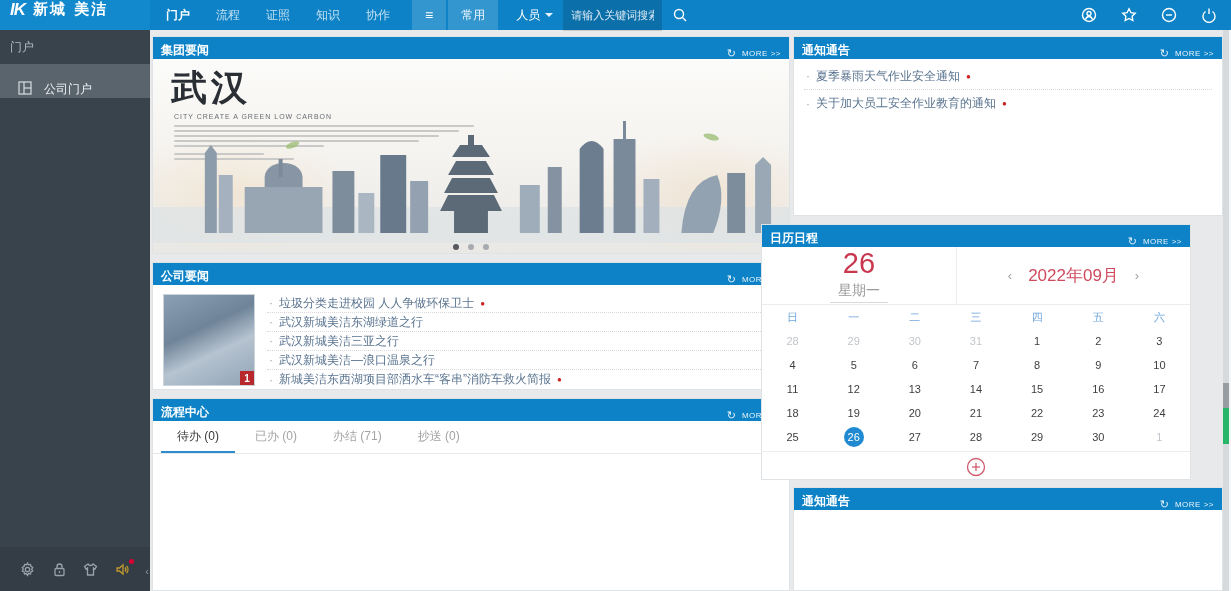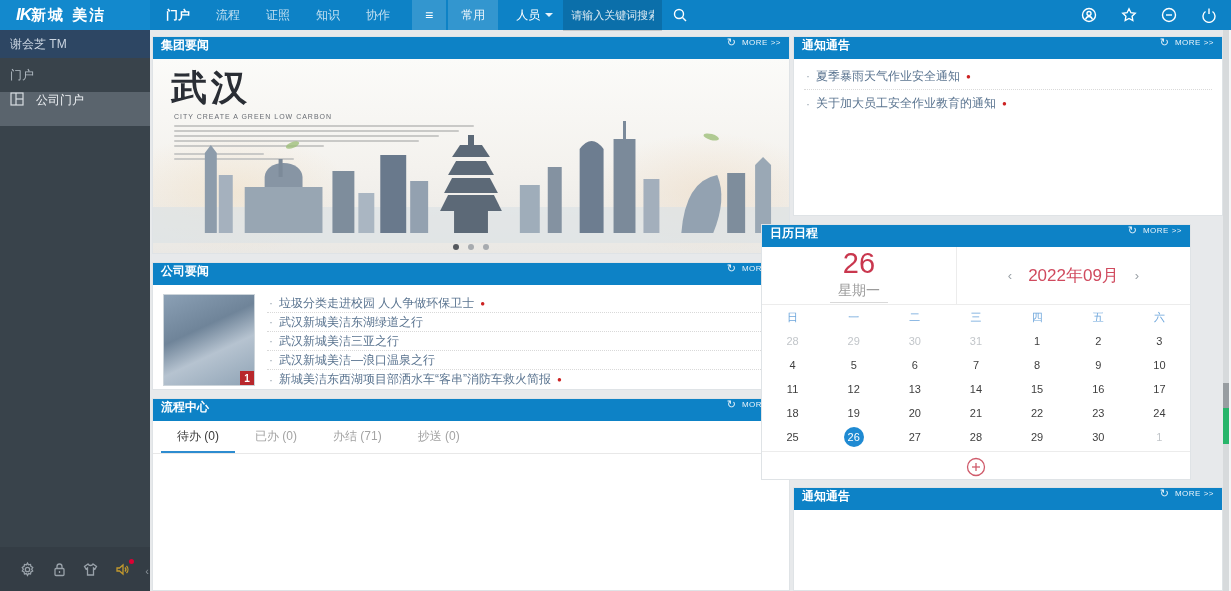--- a/index.html
+++ b/index.html
@@ -2,22 +2,22 @@
 <html><head>
 <meta charset="utf-8">
 <style>
   html,body{margin:0;padding:0;width:1231px;height:591px;overflow:hidden;
     font-family:"Liberation Sans",sans-serif;background:#e7e9eb;position:relative}
   *{box-sizing:border-box}
 
   
   .topbar{position:absolute;left:0;top:0;width:1231px;height:30px;background:#0d82c6;
     display:flex;align-items:center;z-index:5}
-  .logo{width:150px;height:30px;background:#1389cd;display:flex;align-items:center;
-    padding-left:16px;flex-shrink:0}
+  .logo{width:150px;height:30px;background:#1389cd;display:flex;
+    padding-left:10px;gap:8px;flex-shrink:0}
   .logo-mark{color:#fff;font-weight:bold;font-style:italic;font-size:17px;letter-spacing:-1px}
   .logo-name{color:#fff;font-family:"DejaVu Serif",serif;font-weight:bold;font-size:15px;letter-spacing:2px}
   .nav{display:flex;align-items:center;margin-left:16px;gap:26px}
   .nav-item{color:rgba(255,255,255,.75);font-size:12px;cursor:pointer;white-space:nowrap}
   .nav-item.active{color:#fff;font-weight:bold}
   .quick{display:flex;align-items:center;margin-left:22px;gap:2px}
   .quick-tile{background:rgba(255,255,255,.16);height:30px;padding:0 13px;display:flex;
     align-items:center;color:#ecf5fb;font-size:12px}
   .hamburger{font-size:14px;color:#fff}
   .search-wrap{display:flex;align-items:center;margin-left:18px;gap:10px}
@@ -30,33 +30,33 @@
   .top-icons{position:absolute;right:14px;top:0;height:30px;display:flex;align-items:center;gap:24px}
   .tico{width:16px;height:16px;cursor:pointer}
   .tico svg{width:16px;height:16px;stroke:#fff;fill:none;stroke-width:1.4}
 
   
   .sidebar{position:absolute;left:0;top:30px;width:150px;height:561px;background:#39434b}
   .sb-user{height:28px;background:#2d4663;color:#ccd6e2;font-size:12px;display:flex;
     align-items:center;padding-left:10px}
   .sb-section{height:34px;color:#b3bcc4;font-size:12px;display:flex;align-items:center;padding-left:10px}
   .sb-item{height:34px;background:#5a646d;color:#eef1f4;font-size:12px;display:flex;
-    align-items:flex-start;padding-left:10px;gap:12px;cursor:pointer}
+    align-items:flex-end;padding-left:18px;gap:12px;cursor:pointer}
   .sb-item svg{width:14px;height:14px;stroke:#d7dde2;fill:none;stroke-width:1.2}
   .sb-footer{position:absolute;bottom:0;left:0;width:150px;height:44px;background:#343d45;
     display:flex;align-items:center;justify-content:space-around;padding:0 12px}
   .fico{width:17px;height:17px;position:relative;cursor:pointer}
   .fico svg{width:17px;height:17px;stroke:#99a2aa;fill:none;stroke-width:1.3}
   .fico.sound svg{stroke:#c2992e}
   .fico .reddot{position:absolute;right:-3px;top:-2px;width:5px;height:5px;border-radius:50%;background:#d03}
   .sb-collapse{position:absolute;right:1px;bottom:14px;color:#8a9299;font-size:11px;cursor:pointer}
 
   
   .panel{position:absolute;background:#fff;border:1px solid #dfe3e6}
-  .phead{height:22px;background:#0d82c6;display:flex;align-items:flex-start;
+  .phead{height:22px;background:#0d82c6;display:flex;align-items:flex-end;
     justify-content:space-between;padding:0 8px}
   .ptitle{color:#fff;font-size:12px;font-weight:bold}
   .pmore{display:flex;align-items:center;gap:6px;color:#e8f3fa;cursor:pointer}
   .refresh{font-size:11px;line-height:1}
   .morelbl{font-size:8px;letter-spacing:.5px}
 
   
   .banner{position:relative;height:194px;overflow:hidden;
     background:linear-gradient(180deg,#fbfbf9 0%,#f4f2ee 55%,#eae8e4 100%)}
   .tint{position:absolute;width:240px;height:120px;bottom:0;pointer-events:none;opacity:.55}
@@ -179,21 +179,20 @@
     <div class="tico">
       <svg viewBox="0 0 16 16">
           <path d="M4.5 4.5a6 6 0 1 0 7 0"></path>
           <line x1="8" y1="1.5" x2="8" y2="7"></line>
         </svg>
     </div>
   </div>
 </div>
 
 <div class="sidebar">
-  <div class="sb-user">谢会芝 TM</div>
   <div class="sb-section">门户</div>
   <div id="sb-menu">
       <div class="sb-item">
         <span><svg viewBox="0 0 14 14">
             <rect x="1" y="1" width="12" height="12"></rect>
             <line x1="6" y1="1" x2="6" y2="13"></line>
             <line x1="6" y1="7" x2="13" y2="7"></line>
           </svg></span>
         <span>公司门户</span>
       </div>

